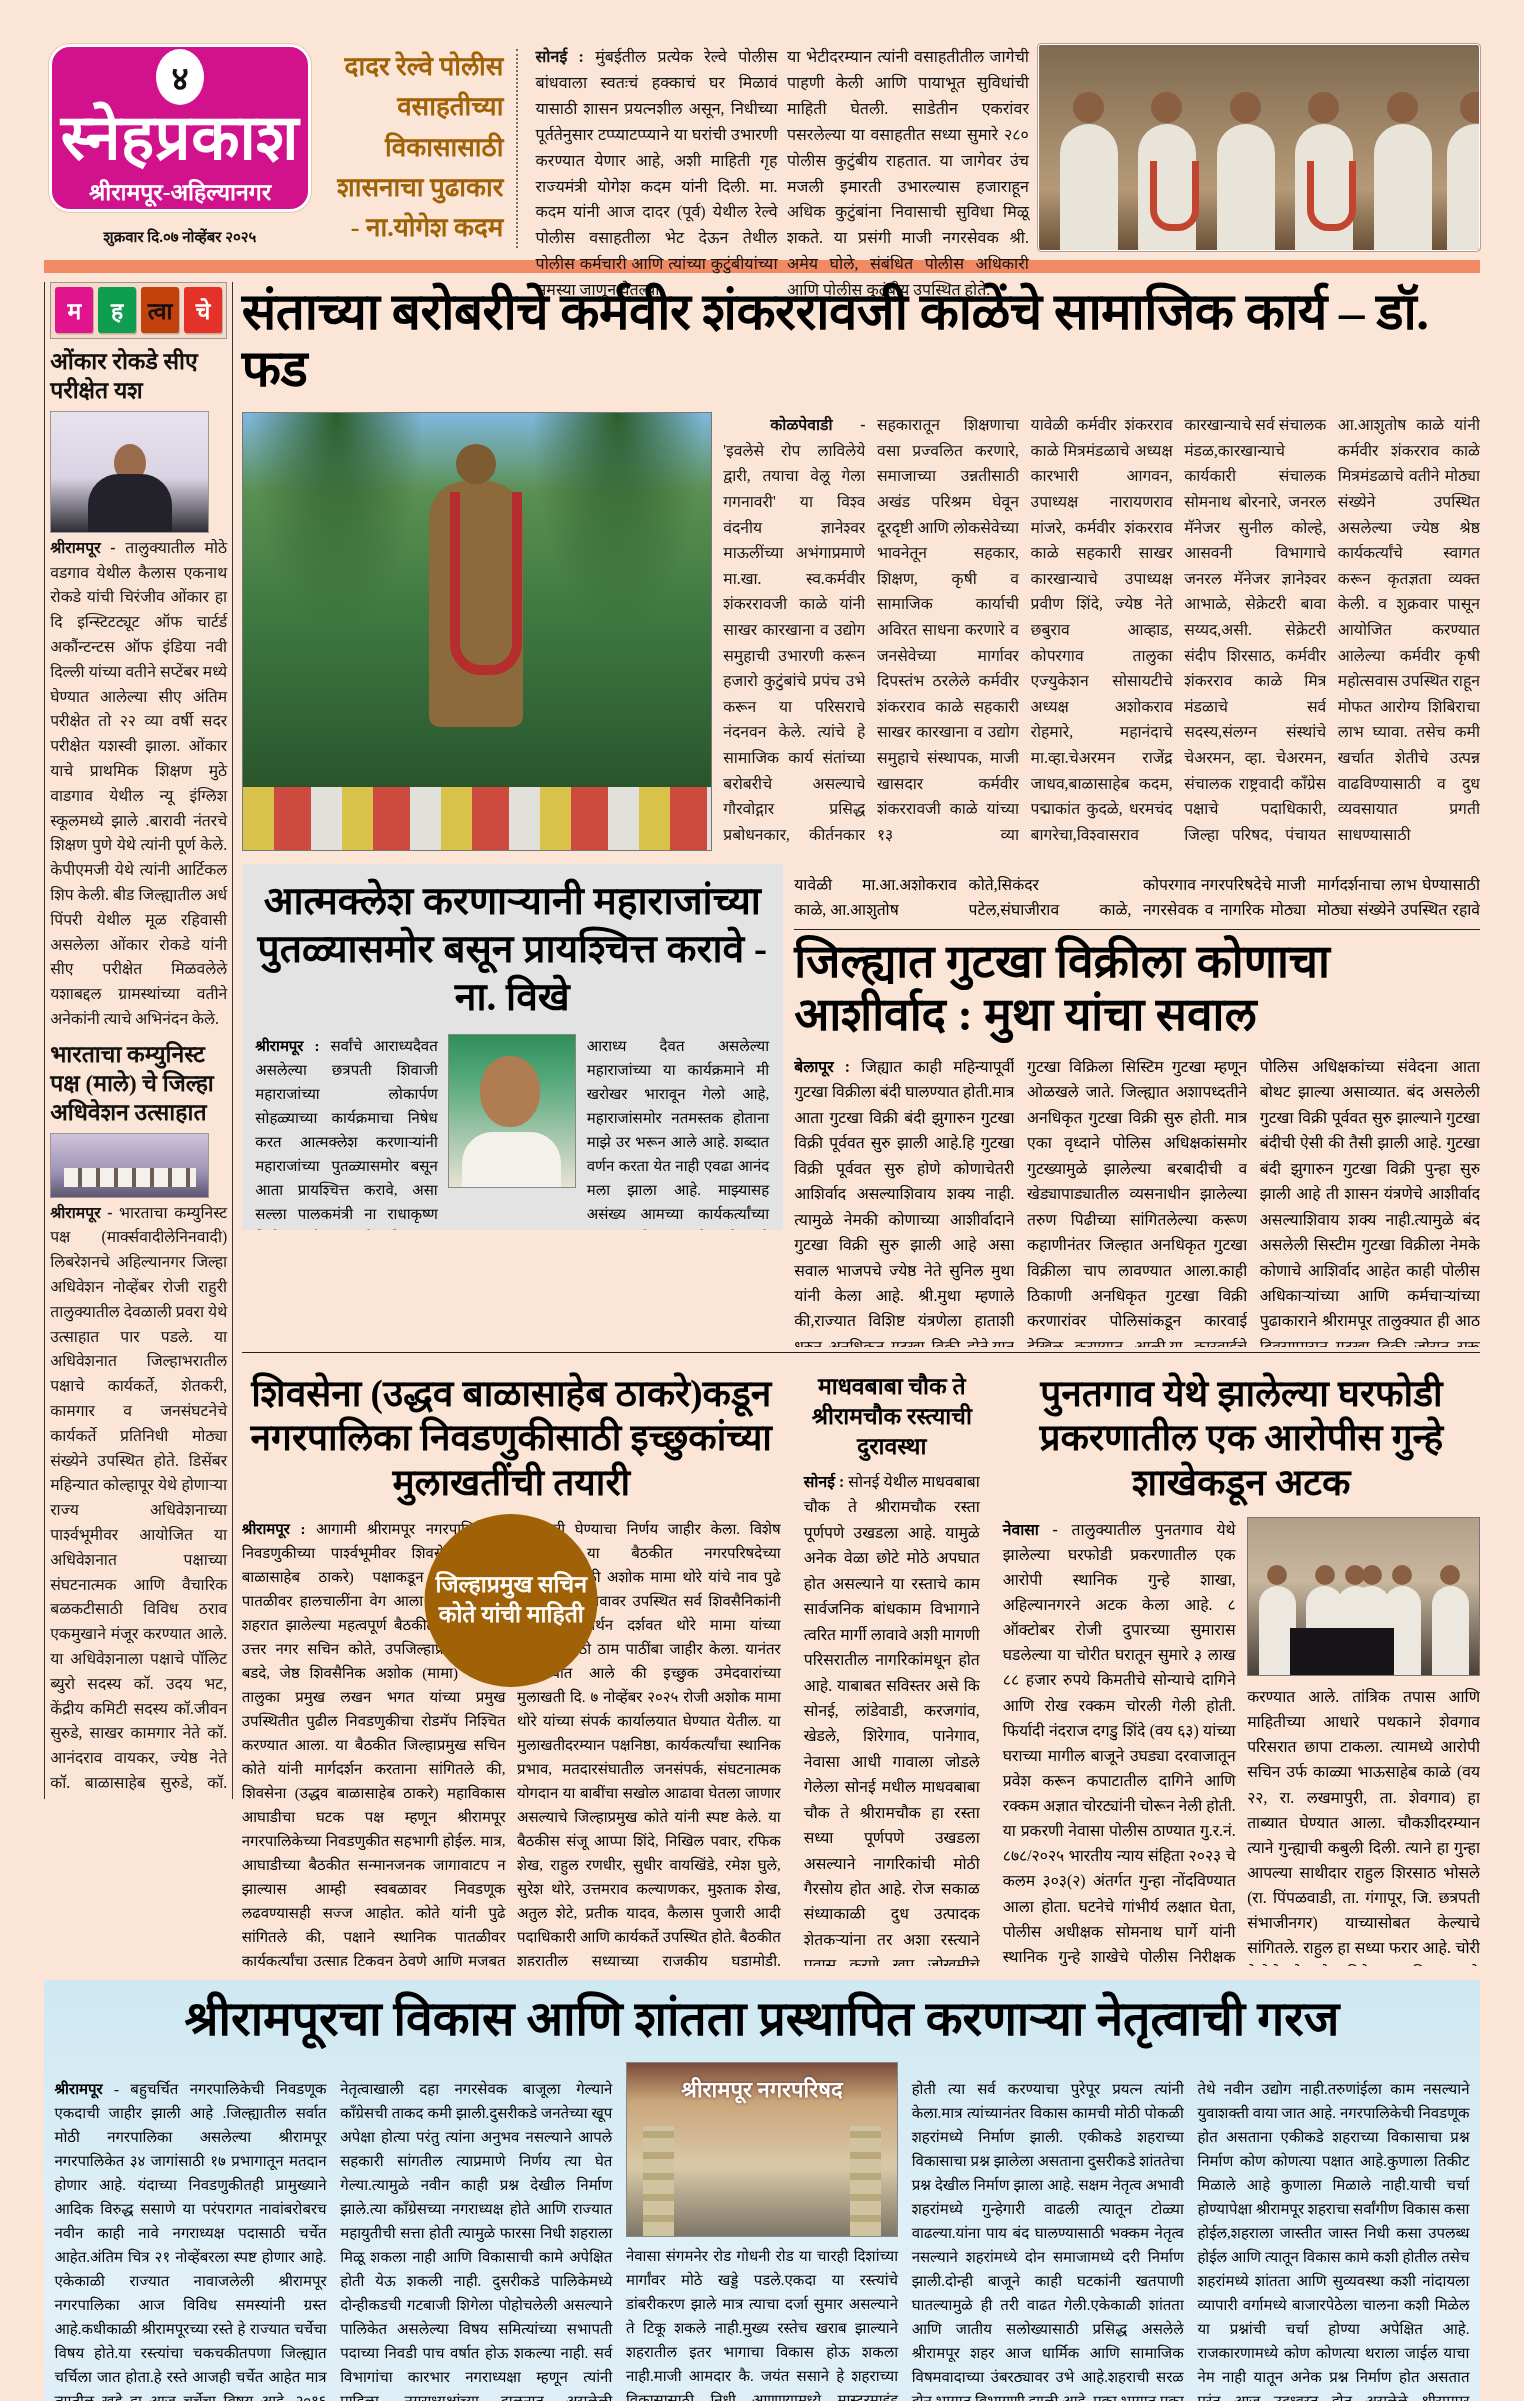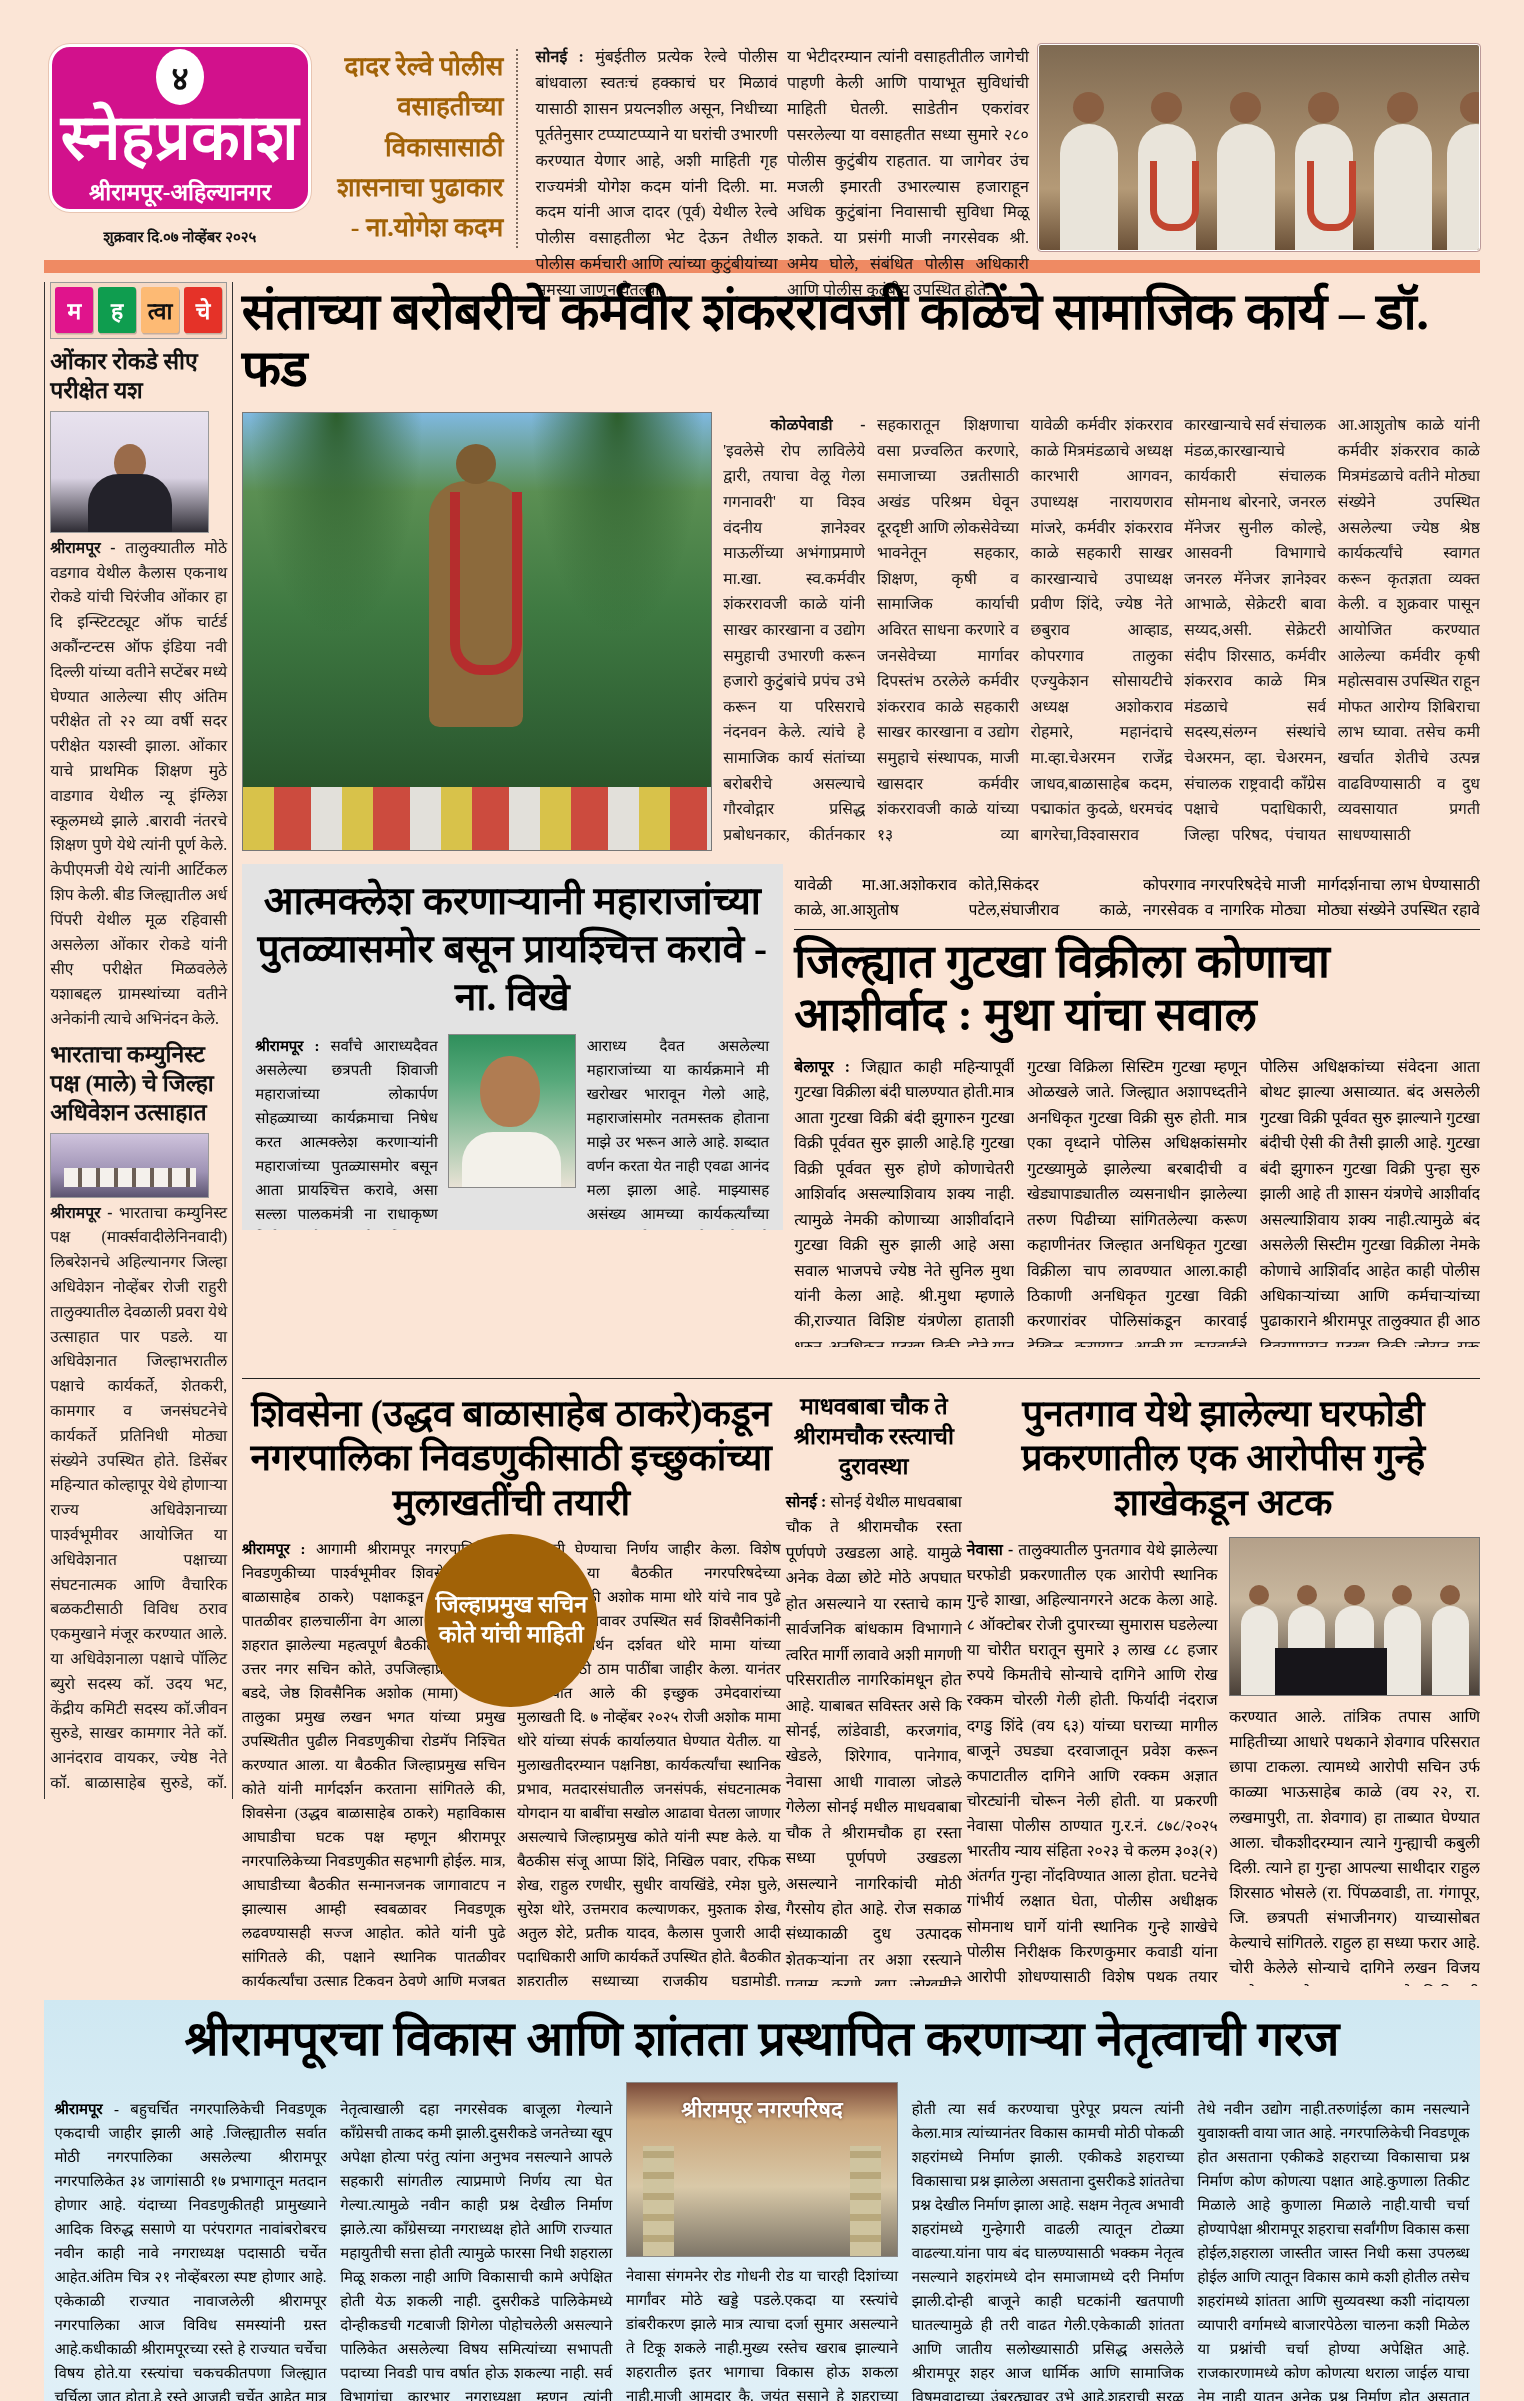--- a/index.html
+++ b/index.html
@@ -66,21 +66,21 @@
   .vphoto{width:126px;height:152px;flex:none;border:0.5px solid #888;background:linear-gradient(180deg,#2f8f5b 0%,#57a97b 30%,#e8e2d5 100%);position:relative;overflow:hidden;}
   .vphoto .face{position:absolute;top:21px;left:31px;width:60px;height:71px;background:#b07c52;border-radius:48%;}
   .vphoto .shirt{position:absolute;bottom:0;left:13px;width:99px;height:55px;background:#f3f1ea;border-radius:31px 31px 0 0;}
   .right2{flex:1;min-width:0;}
   .rule{border:none;border-top:1.6px solid #222;margin:7.3px 0 5.2px 0;}
   .mutha h2{font-size:46px;line-height:1.15;font-weight:900;color:#000;margin:5.2px 0 12.6px 0;}
   .cols3{display:flex;gap:12.6px;}
   .cols3 p{flex:1;font-size:15.7px;line-height:1.62;text-align:justify;margin:0;height:293px;overflow:hidden;}
   .cols3 .lead{font-weight:800;}
   
-  .row3{display:flex;gap:5px;margin-top:31px;border-top:1.6px solid #222;padding-top:13px;height:594px;overflow:hidden;}
+  .row3{display:flex;gap:23px;margin-top:5px;border-top:1.6px solid #222;padding-top:19px;height:594px;overflow:hidden;}
   .shiv{width:539px;flex:none;position:relative;}
   .shiv h2{font-size:37px;line-height:1.2;font-weight:900;text-align:center;margin:0 0 11.5px 0;}
   .shivbody{display:flex;gap:11.5px;position:relative;}
   .shivbody p{flex:1;font-size:15px;line-height:1.6;text-align:justify;margin:0;}
   .badge{position:absolute;left:50%;top:-3.1px;transform:translateX(-50%);width:173px;height:173px;border-radius:50%;
      background:#a16207;color:#fff;display:flex;align-items:center;justify-content:center;text-align:center;
      font-size:23px;font-weight:900;line-height:1.3;padding:10.5px;box-sizing:border-box;z-index:2;}
   .shivbody p{position:relative;z-index:1;}
   .madhav{width:176px;flex:none;}
   .madhav h3{font-size:23px;line-height:1.3;font-weight:900;text-align:center;margin:0 0 7.3px 0;}
@@ -154,21 +154,21 @@
     </header>
 
     <div class="salmon"></div>
 
     <div class="content">
 
       <aside class="sidebar">
         <div class="tags">
           <div class="tag" style="background: rgb(224, 20, 140);">म</div>
           <div class="tag" style="background: rgb(15, 157, 79);">ह</div>
-          <div class="tag yellow" style="background: #fdba74;">त्वा</div>
+          <div class="tag yellow" style="background: #c2410c;">त्वा</div>
           <div class="tag" style="background: rgb(229, 50, 40);">चे</div>
         </div>
 
         <article class="sb-art">
           <h3 class="sb-h">ओंकार रोकडे सीए परीक्षेत यश</h3>
           <div class="sb-photo portrait">
             <div class="face"></div>
             <div class="suit"></div>
           </div>
           <p class="sb-b"><span class="lead" style="font-weight:800">श्रीरामपूर -</span><span> तालुक्यातील मोठे वडगाव येथील कैलास एकनाथ रोकडे यांची चिरंजीव ओंकार हा दि इन्स्टिटट्यूट ऑफ चार्टर्ड अकौंन्टन्टस ऑफ इंडिया नवी दिल्ली यांच्या वतीने सप्टेंबर मध्ये घेण्यात आलेल्या सीए अंतिम परीक्षेत तो २२ व्या वर्षी सदर परीक्षेत यशस्वी झाला. ओंकार याचे प्राथमिक शिक्षण मुठे वाडगाव येथील न्यू इंग्लिश स्कूलमध्ये झाले .बारावी नंतरचे शिक्षण पुणे येथे त्यांनी पूर्ण केले. केपीएमजी येथे त्यांनी आर्टिकल शिप केली. बीड जिल्ह्यातील अर्ध पिंपरी येथील मूळ रहिवासी असलेला ओंकार रोकडे यांनी सीए परीक्षेत मिळवलेले यशाबद्दल ग्रामस्थांच्या वतीने अनेकांनी त्याचे अभिनंदन केले.</span></p>

